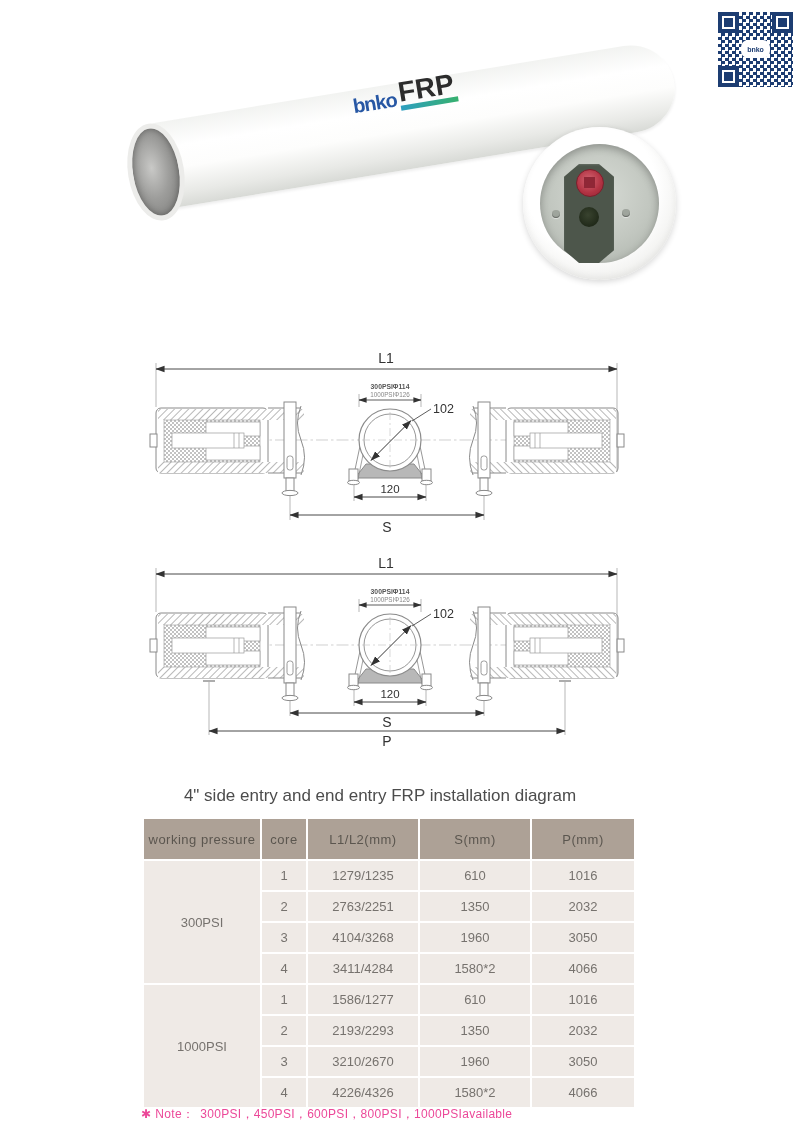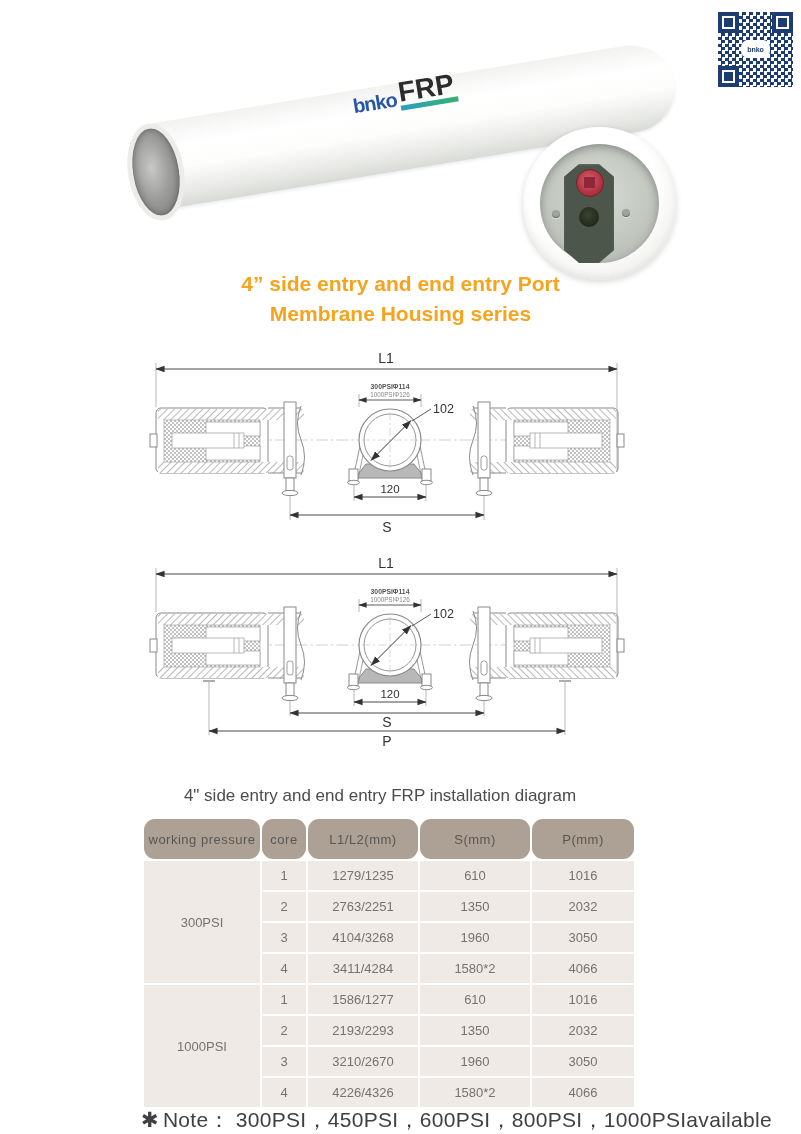--- a/index.html
+++ b/index.html
@@ -59,25 +59,25 @@
   .diag{position:absolute;left:148px;}
   .d1{top:350px;}
   .d2{top:555px;}
 
   
   .caption{position:absolute;left:100px;top:786px;width:560px;text-align:center;
         color:#4c4c4c;font-size:17px;}
 
   
   .spec{position:absolute;left:142px;top:817px;border-collapse:separate;border-spacing:2px;table-layout:fixed;}
-  .spec th{height:38px;background:#ada196;color:#5b564f;font-size:13px;font-weight:normal;letter-spacing:.5px;border-radius:11px;}
+  .spec th{height:38px;background:#ada196;color:#5b564f;font-size:13px;font-weight:normal;letter-spacing:.5px;}
   .spec td{height:27px;background:#efeae6;color:#76726e;font-size:13px;text-align:center;}
 
   
-  .note{position:absolute;left:141px;top:1106px;color:#404040;font-size:21px;letter-spacing:.3px;}
+  .note{position:absolute;left:141px;top:1106px;color:#ec4899;font-size:12px;letter-spacing:.3px;}
   .note .star{font-weight:bold;margin-right:4px;}
   .note .lbl{margin-right:6px;}
 </style>
 </head>
 <body>
 
 <div class="page">
 
   <svg width="0" height="0" style="position:absolute">
     <defs>
@@ -159,24 +159,20 @@
       <div class="qr-f" style="right:0;top:0;">
           <div></div>
         </div>
       <div class="qr-f" style="left:0;bottom:0;">
           <div></div>
         </div>
       <div class="qr-c">bnko</div>
     </div>
   </div>
 
-  <div class="heading">
-    <div>4” side entry and end entry Port</div>
-    <div>Membrane Housing series</div>
-  </div>
 
   <svg class="diag d1" width="478" height="190" viewBox="0 0 478 190">
     <line x1="4" y1="90" x2="474" y2="90" stroke="#bbbbbb" stroke-width="0.7" stroke-dasharray="12 3 2.5 3"></line>
     <use href="#cap"></use>
     <use href="#cap" transform="translate(478,0) scale(-1,1)"></use>
     <use href="#clamp"></use>
 
     <g>
       <line x1="8" y1="13" x2="8" y2="57" stroke="#999" stroke-width="0.7"></line>
       <line x1="469" y1="13" x2="469" y2="122" stroke="#999" stroke-width="0.7"></line>

